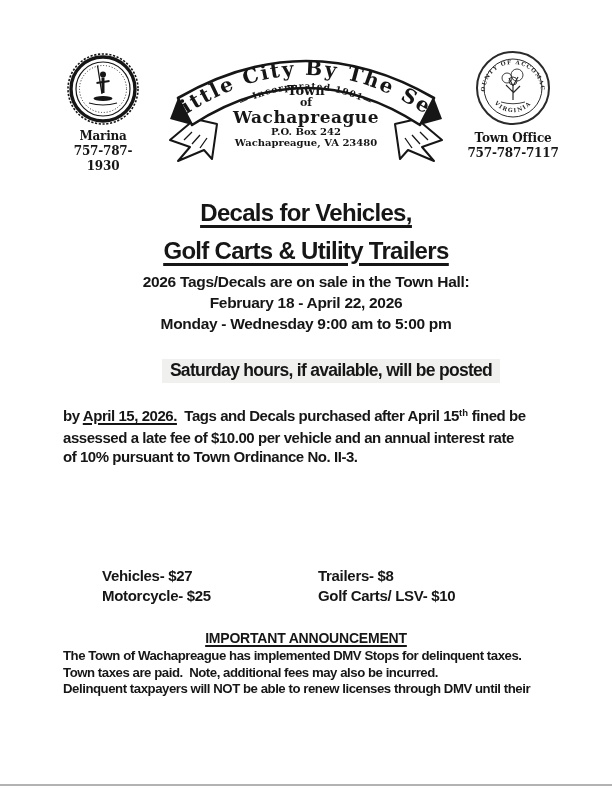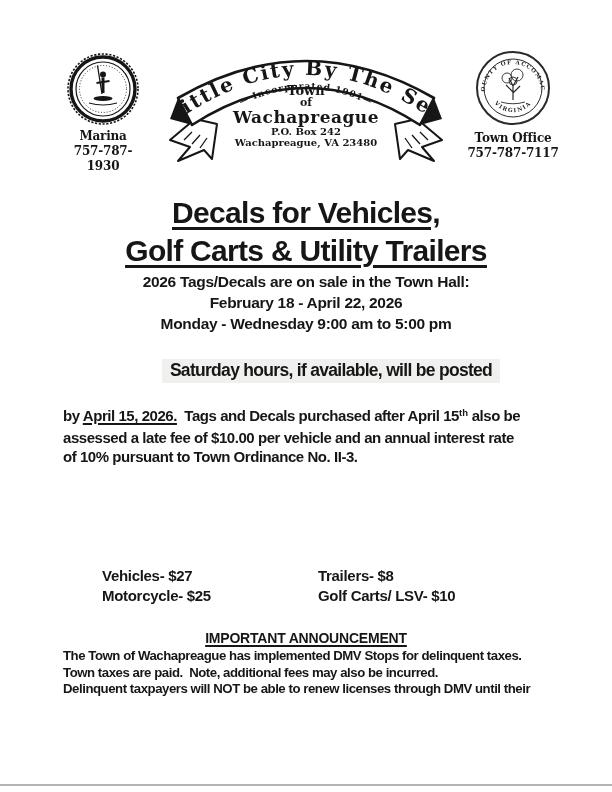--- a/index.html
+++ b/index.html
@@ -24,21 +24,21 @@
   }
   .banner-sub {
     font-family:"DejaVu Serif", serif; font-weight:bold; font-size:9px;
     letter-spacing:1px; fill:#161616; text-anchor:middle;
   }
   .svg-serif { font-family:"DejaVu Serif", serif; font-weight:bold; fill:#161616; text-anchor:middle; }
   .seal-ring-text { font-family:"DejaVu Serif", serif; font-weight:bold; fill:#2a2a2a; }
   
   .doc-title {
     position:absolute; top:194px; left:0; width:612px; margin:0;
-    text-align:center; font-size:30px; font-weight:bold;
+    text-align:center; font-size:24px; font-weight:bold;
     letter-spacing:-0.7px; line-height:38px;
   }
   .doc-title span {
     text-decoration:underline; text-decoration-thickness:2.5px; text-underline-offset:4px;
   }
   .doc-title .tline { display:block; }
   
   .sale-info {
     position:absolute; top:271px; left:0; width:612px; text-align:center;
     font-size:15.5px; font-weight:bold; line-height:21px; letter-spacing:-0.3px;
@@ -169,21 +169,21 @@
     <div class="line">2026 Tags/Decals are on sale in the Town Hall:</div>
     <div class="line">February 18 - April 22, 2026</div>
     <div class="line">Monday - Wednesday 9:00 am to 5:00 pm</div>
   </div>
 
   <div class="saturday-note">
     <span>Saturday hours, if available, will be posted</span>
   </div>
 
   <div class="para" id="registration-paragraph">
-    <div class="line"><span>by </span><span class="u-date">April 15, 2026.</span><span>  Tags and Decals purchased after April 15</span><span class="sup-th">th</span><span> also be</span></div>
+    <div class="line"><span>by </span><span class="u-date">April 15, 2026.</span><span>  Tags and Decals purchased after April 15</span><span class="sup-th">th</span><span> fined be</span></div>
     <div class="line">assessed a late fee of $10.00 per vehicle and an annual interest rate</div>
     <div class="line">of 10% pursuant to Town Ordinance No. II-3.</div>
   </div>
 
 
   <div class="fee-table">
     <div class="fee-col fee-col-left">
       <div class="fee-line">Vehicles- $27</div>
       <div class="fee-line">Motorcycle- $25</div>
     </div>

